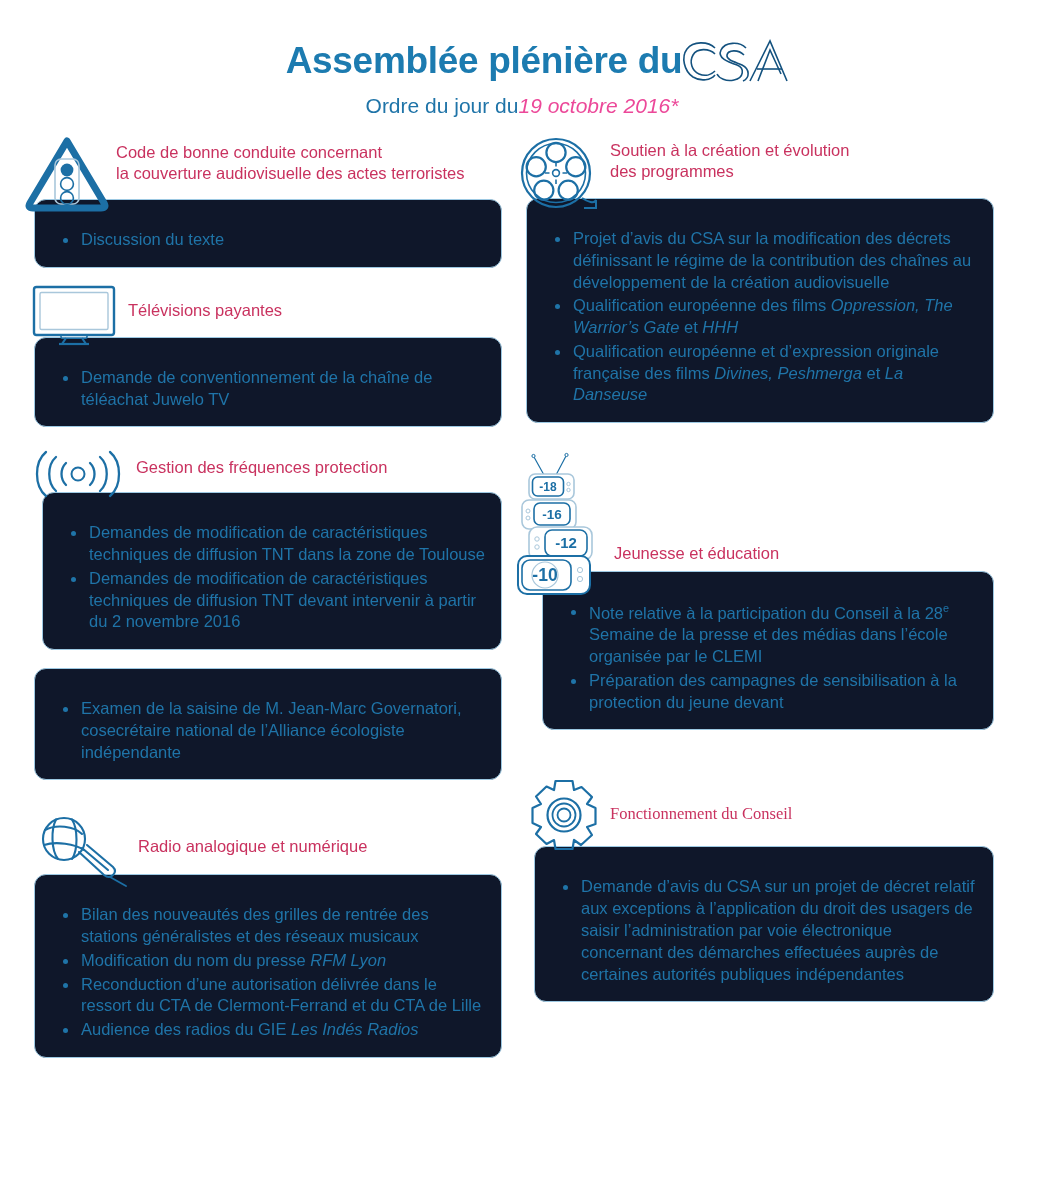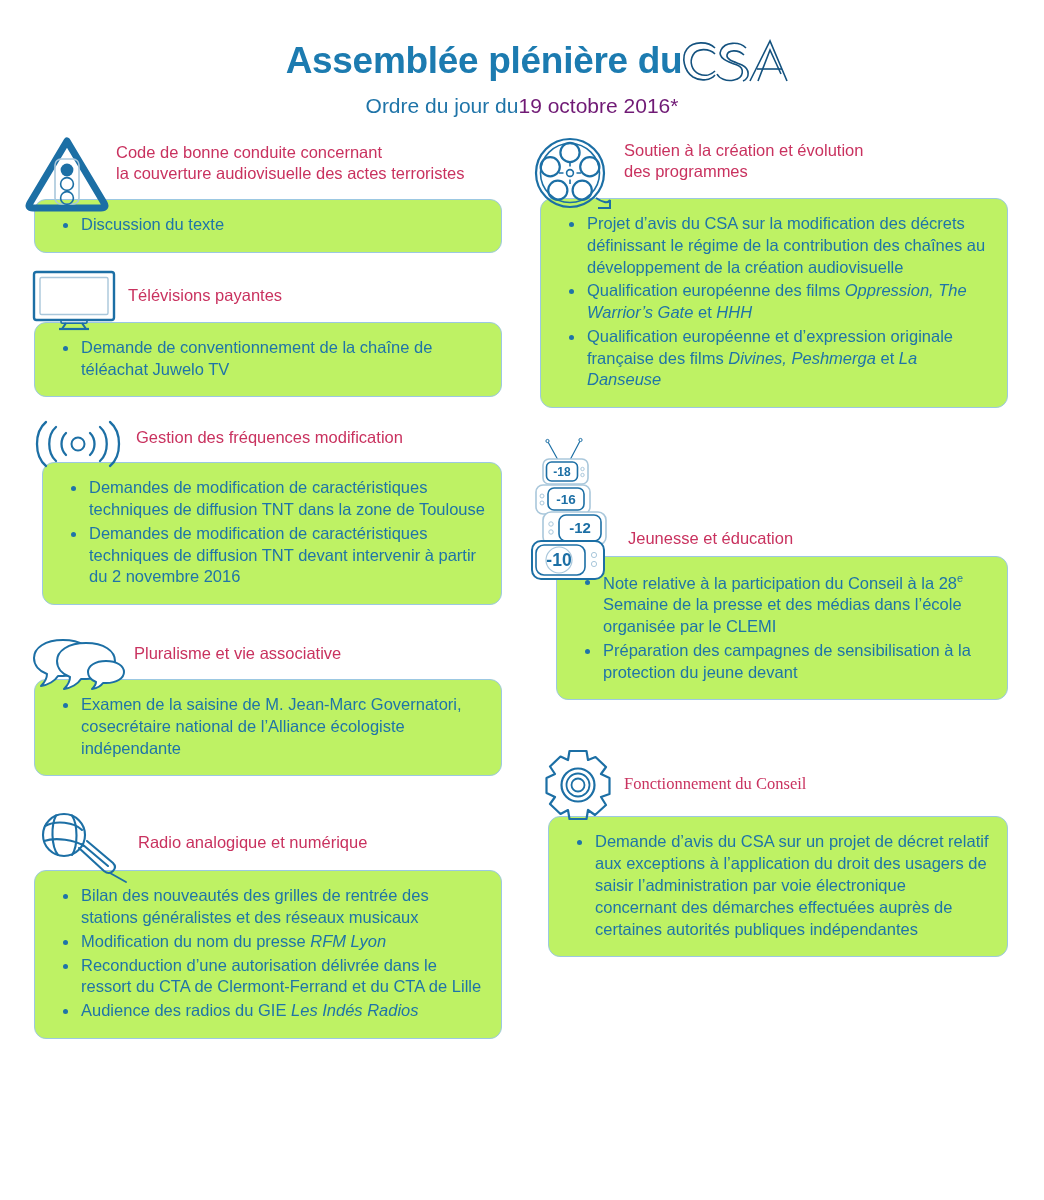--- a/index.html
+++ b/index.html
@@ -29,28 +29,29 @@
     letter-spacing: -0.3px;
   }
   .csa-logo { display: block; }
 
   .subtitle-line {
     margin-top: 10px;
     font-size: 21px;
     color: #1F74A8;
   }
   .subtitle-date {
-    color: #701a75;
+    color: #ec4899;
+    font-style: italic;
   }
 
   
   .columns {
     display: flex;
     padding: 18px 24px 0 24px;
-    gap: 28px;
+    gap: 14px;
   }
   .col { width: 478px; }
   .col-left  { padding-top: 0px; }
   .col-right { padding-top: 0px; }
 
   
   .section { position: relative; margin-bottom: 8px; }
 
   .sec-head {
     display: flex;
@@ -69,25 +70,25 @@
     font-size: 16.5px;
     line-height: 1.25;
     padding-top: 6px;
     padding-left: 6px;
     white-space: pre-line;
   }
 
   .sec-box {
     border: 1.3px solid #9CC8E2;
     border-radius: 12px;
-    background: #bef264;
+    background: #0f172a;
     position: relative;
     margin-top: -13px;
     z-index: 1;
-    padding: 14px 16px 14px 0;
+    padding: 29px 16px 14px 0;
   }
   .sec-box.indent-1 { margin-left: 10px; }
   .sec-box.indent-2 { margin-left: 18px; }
   .sec-box.indent-3 { margin-left: 26px; }
 
   .sec-box ul { list-style: none; }
   .sec-box li {
     color: #1F74A8;
     font-size: 16.5px;
     line-height: 1.32;
@@ -192,43 +193,31 @@
               <circle cx="52" cy="29" r="6.5" stroke-width="2"></circle>
               <path d="M40 18 C 34 24, 34 34, 40 40"></path>
               <path d="M30 12 C 21 20, 21 38, 30 46"></path>
               <path d="M20 7 C 8 17, 8 41, 20 51"></path>
               <path d="M64 18 C 70 24, 70 34, 64 40"></path>
               <path d="M74 12 C 83 20, 83 38, 74 46"></path>
               <path d="M84 7 C 96 17, 96 41, 84 51"></path>
             </g>
           </svg>
         </span>
-        <span class="sec-title" style="padding-top:12px;">Gestion des fréquences modification</span>
+        <span class="sec-title" style="padding-top:12px;">Gestion des fréquences protection</span>
       </div>
       <div class="sec-box indent-2" style="margin-top:-11px;">
         <ul>
           <li><span>Demandes de modification de caractéristiques techniques de diffusion TNT dans la zone de Toulouse</span></li>
           <li><span>Demandes de modification de caractéristiques techniques de diffusion TNT devant intervenir à partir du 2 novembre 2016</span></li>
         </ul>
       </div>
     </div>
 
     <div class="section" style="margin-top:30px;">
-      <div class="sec-head">
-        <span class="sec-icon" style="padding-left:4px;">
-          <svg width="100" height="56" viewBox="0 0 100 56">
-            <g fill="#fff" stroke="#1C6FA5" stroke-width="2" stroke-linejoin="round">
-              <path d="M35 5 C 17 5, 6 13, 6 23 C 6 30, 11 36, 19 39 C 19 44, 16 48, 13 51 C 20 50, 27 46, 30 41 C 32 41, 34 41, 35 41 C 53 41, 64 33, 64 23 C 64 13, 53 5, 35 5 Z"></path>
-              <path d="M58 8 C 40 8, 29 16, 29 26 C 29 33, 34 39, 42 42 C 42 47, 39 51, 36 54 C 43 53, 50 49, 53 44 C 55 44, 57 44, 58 44 C 76 44, 87 36, 87 26 C 87 16, 76 8, 58 8 Z"></path>
-              <path d="M78 26 C 67 26, 60 31, 60 37 C 60 41, 63 45, 68 47 C 68 50, 66 52, 64 54 C 69 53, 73 51, 75 48 C 76 48, 77 48, 78 48 C 89 48, 96 43, 96 37 C 96 31, 89 26, 78 26 Z"></path>
-            </g>
-          </svg>
-        </span>
-        <span class="sec-title" style="padding-top:8px;">Pluralisme et vie associative</span>
-      </div>
       <div class="sec-box indent-1" style="margin-top:-12px;">
         <ul>
           <li><span>Examen de la saisine de M. Jean-Marc Governatori, cosecrétaire national de l’Alliance écologiste indépendante</span></li>
         </ul>
       </div>
     </div>
 
     <div class="section" style="margin-top:34px;">
       <div class="sec-head">
         <span class="sec-icon" style="padding-left:8px;">

